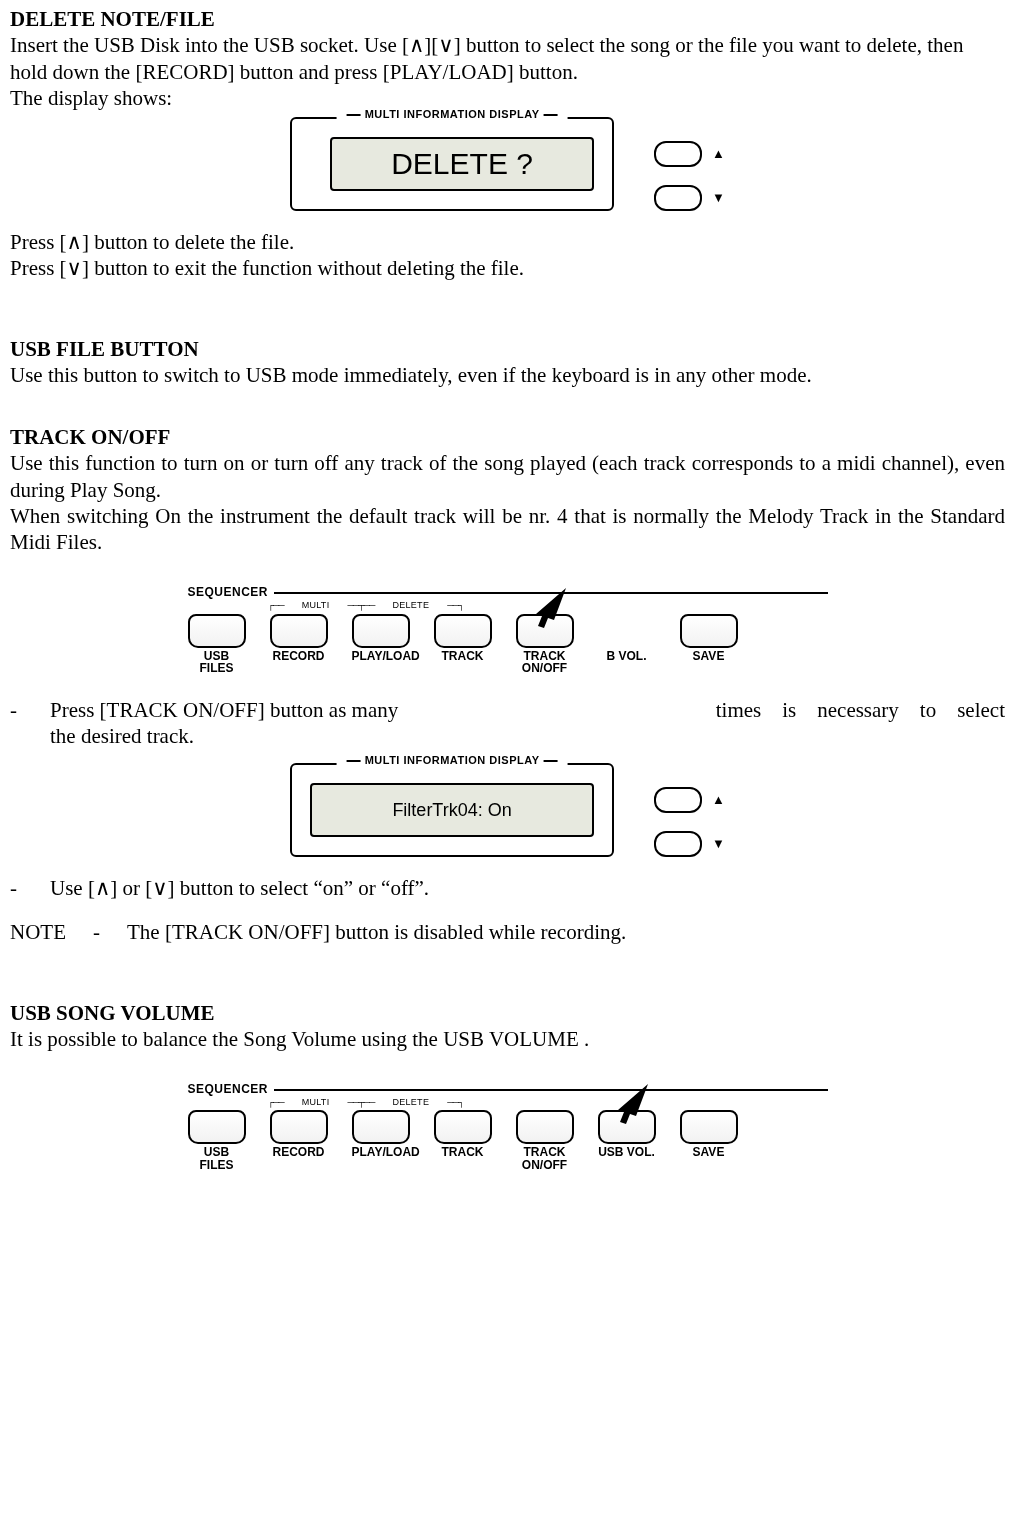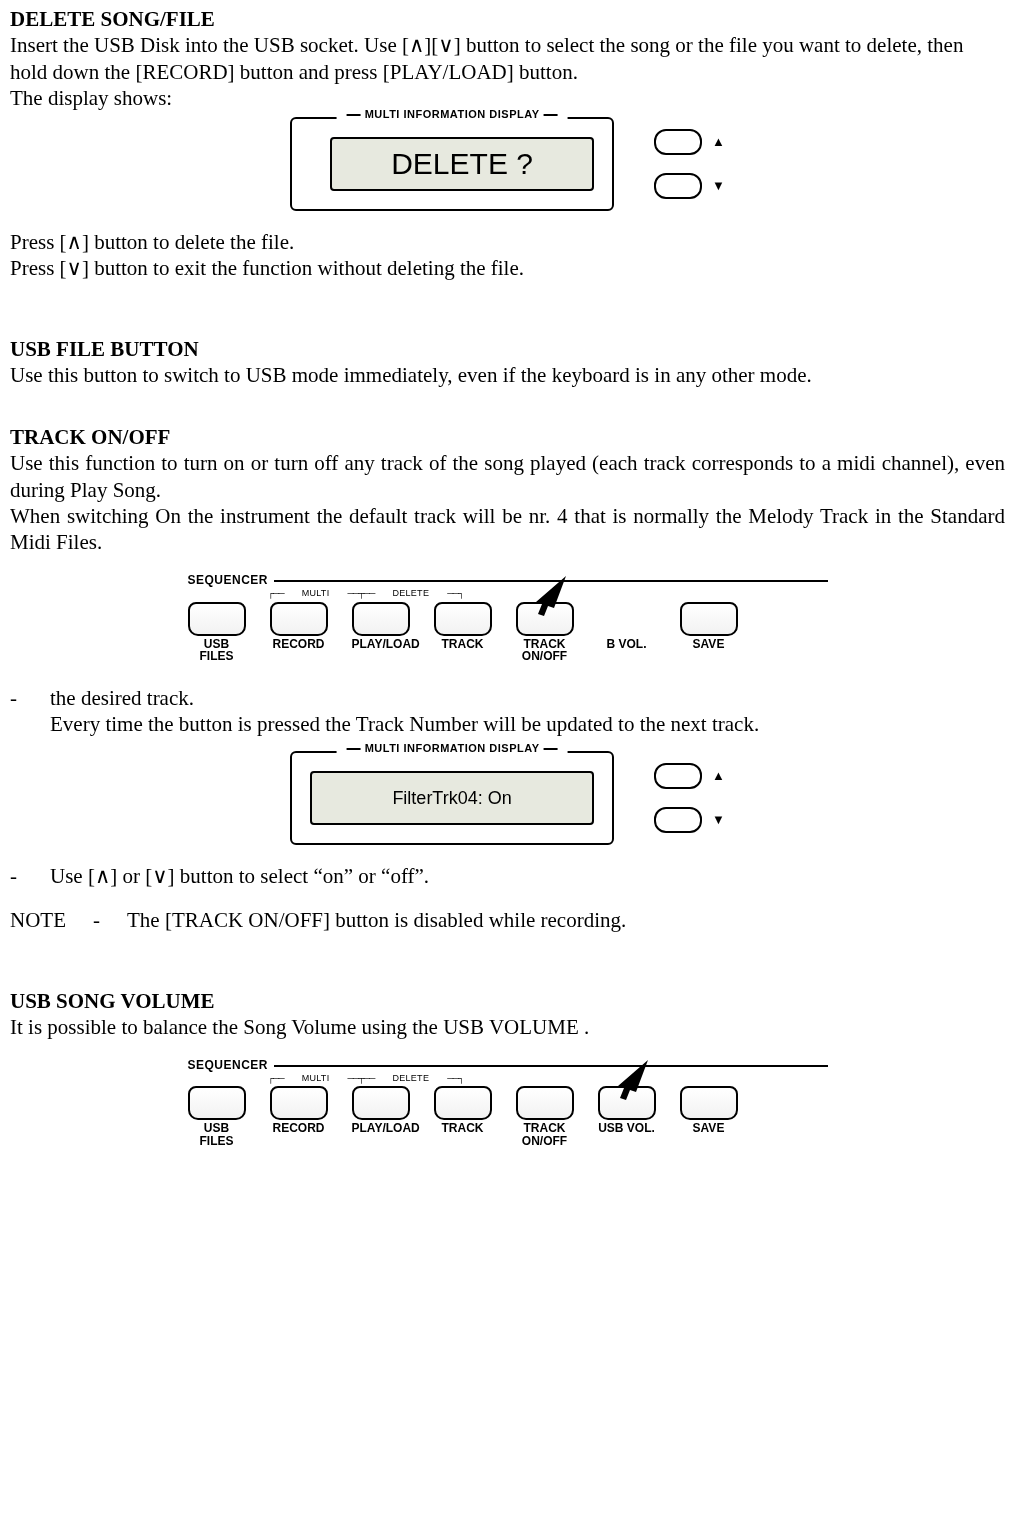--- a/index.html
+++ b/index.html
@@ -7,30 +7,30 @@
     font-size: 21px;
     width: 1015px;
     margin: 0;
     padding: 6px 10px 10px 10px;
     box-sizing: border-box;
     line-height: 1.25;
     color: #000;
   }
   .bold { font-weight: bold; }
   .justify { text-align: justify; }
-  .fig-row { display: flex; align-items: center; justify-content: center; gap: 40px; margin: 6px 0 18px 0; }
+  .fig-row { display: flex; align-items: flex-end; justify-content: center; gap: 40px; margin: 6px 0 18px 0; }
   .mid-panel { border: 2px solid #000; border-radius: 6px; width: 320px; height: 90px; position: relative; background: #fff; }
   .mid-label { position: absolute; top: -11px; left: 50%; transform: translateX(-50%); font-family: Arial, sans-serif; font-size: 11px; font-weight: bold; background: #fff; padding: 0 6px; white-space: nowrap; letter-spacing: 0.5px; }
   .mid-label::before, .mid-label::after { content: ""; display: inline-block; width: 14px; border-top: 2px solid #000; vertical-align: middle; margin: 0 4px; }
   .lcd { position: absolute; top: 18px; left: 18px; right: 18px; bottom: 18px; border: 2px solid #000; border-radius: 4px; background: #e7e9df; display: flex; align-items: center; justify-content: center; font-family: Arial, sans-serif; font-size: 18px; }
   .arrow-col { display: flex; flex-direction: column; gap: 18px; }
   .arrow-btn { display: flex; align-items: center; gap: 10px; }
   .pill { width: 44px; height: 22px; border: 2px solid #000; border-radius: 12px; background: #fff; }
   .tri { font-family: Arial, sans-serif; font-size: 13px; }
-  .seq-wrap { margin: 18px auto 4px auto; width: 640px; }
+  .seq-wrap { margin: 30px auto 4px auto; width: 640px; }
   .seq-title { font-family: Arial, sans-serif; font-size: 12px; font-weight: 900; letter-spacing: 0.5px; display: flex; align-items: center; gap: 6px; }
   .seq-title .line { flex: 1; border-top: 2px solid #000; }
   .seq-sub { font-family: Arial, sans-serif; font-size: 9px; letter-spacing: 0.3px; display: flex; justify-content: flex-start; margin-left: 80px; }
   .seq-sub span { display: inline-block; }
   .seq-sub .mid { padding: 0 18px; position: relative; }
   .seq-sub .bracket { font-size: 9px; letter-spacing: -1px; }
   .btn-row { display: flex; gap: 24px; align-items: flex-start; margin-top: 2px; }
   .kbtn { width: 54px; height: 30px; border: 2px solid #000; border-radius: 8px 8px 10px 10px; background: linear-gradient(#fff,#f2f2f2); }
   .kbtn.gone { opacity: 0; }
   .kbtn-lbl { font-family: Arial, sans-serif; font-size: 12px; font-weight: 900; text-align: center; margin-top: 2px; line-height: 1.05; width: 58px; }
@@ -41,21 +41,21 @@
   .list .dash { width: 40px; }
   .list .body { flex: 1; }
   .note-row { display: flex; gap: 27px; }
   .spacer-xl { height: 54px; }
   .spacer-l { height: 36px; }
   .spacer-m { height: 18px; }
 </style>
 </head>
 <body>
 
-<div class="bold">DELETE SONG/FILE</div>
+<div class="bold">DELETE NOTE/FILE</div>
 <div>Insert the USB Disk into the USB socket. Use [∧][∨] button to select the song or the file you want to delete, then hold down the [RECORD] button and press [PLAY/LOAD] button.</div>
 <div>The display shows:</div>
 
 <div class="fig-row">
   <div class="mid-panel">
     <div class="mid-label">MULTI INFORMATION DISPLAY</div>
     <div class="lcd" style="font-size:30px;margin-left:20px;">DELETE ?</div>
   </div>
   <div class="arrow-col">
     <div class="arrow-btn">
@@ -130,22 +130,25 @@
         <div class="kbtn-lbl">SAVE</div>
       </div>
   </div>
 </div>
 
 <div class="spacer-m"></div>
 
 <div class="list">
   <div class="dash">-</div>
   <div class="body">
+    <div style="display:flex;justify-content:space-between;">
+      <span>Press [TRACK ON/OFF] button as many</span>
+      <span style="white-space:pre;">times    is    necessary    to    select</span>
+    </div>
     <div>the desired track.</div>
-    <div>Every time the button is pressed the Track Number will be updated to the next track.</div>
   </div>
 </div>
 
 <div class="fig-row" style="margin-top:14px;">
   <div class="mid-panel">
     <div class="mid-label">MULTI INFORMATION DISPLAY</div>
     <div class="lcd">FilterTrk04: On</div>
   </div>
   <div class="arrow-col">
     <div class="arrow-btn">

